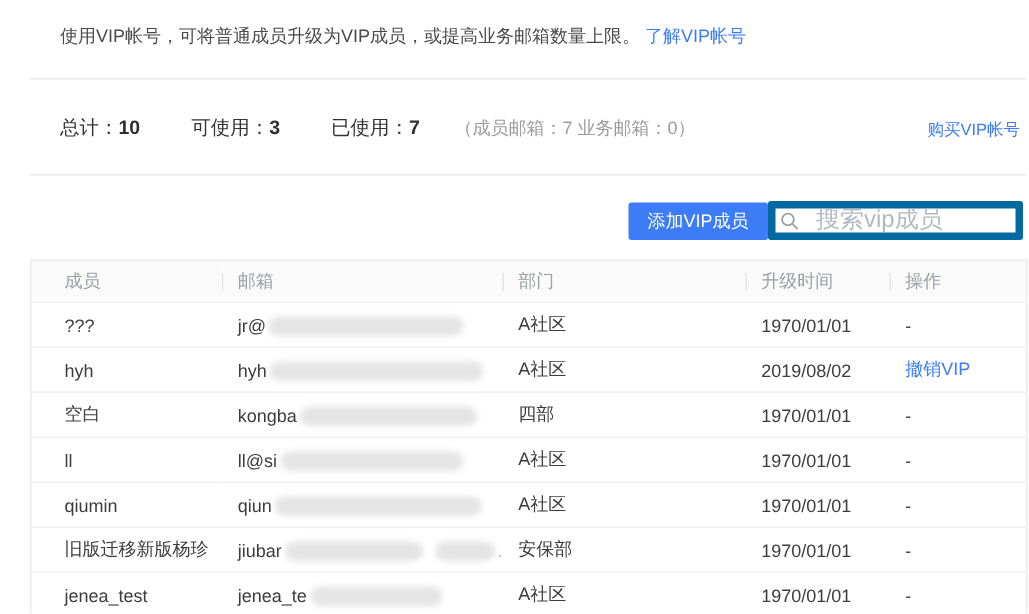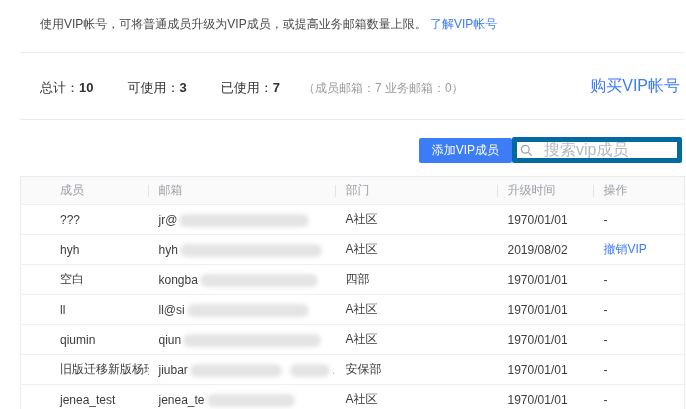--- a/index.html
+++ b/index.html
@@ -8,35 +8,35 @@
        font-family:"Liberation Sans","DejaVu Sans",sans-serif;font-size:12px;color:#333;}
   .page{margin-left:20px;width:664px}
   .desc{padding:16px 0 19px 20px;color:#4a4a4a}
   .link{color:var(--accent);text-decoration:none;cursor:pointer}
   .divider{height:1px;background:#e9e9e9}
   .stats{display:flex;align-items:flex-end;padding:23px 0 22px 20px;font-size:13px}
   .stat{margin-right:34px;white-space:nowrap}
   .stat:nth-child(3){margin-right:23px}
   .stat b{font-weight:bold;color:#2f2f2f}
   .stat-detail{color:#9b9b9b;font-size:12px}
-  .buy{margin-left:auto;margin-right:4px;font-size:16px}
+  .buy{margin-left:auto;margin-right:4px;font-size:11px}
   .toolbar{display:flex;justify-content:flex-end;align-items:center;margin:17px 0 13px;padding:0 2px 0 20px}
   .btn{background:var(--accent);color:#fff;border:none;border-radius:2px;height:25px;padding:0 13px;
        font-size:12px;cursor:pointer;font-family:inherit}
   .search{position:relative;width:170px}
   .search input{width:100%;height:26px;border:5px solid #0369a1;border-radius:2px;
        padding:0 8px 0 27px;font-size:16px;color:#333;outline:none;font-family:inherit}
   .search input::placeholder{color:#b4b9c0}
   .search .mag{position:absolute;left:8px;top:7px;line-height:0}
   table{border-collapse:collapse;table-layout:fixed;width:664px;border:1px solid #eaeaea}
   thead th{background:#fafafa;height:28px;font-weight:normal;color:#9a9fa6;text-align:left;position:relative;font-size:12px}
   thead th:not(:last-child)::after{content:"";position:absolute;right:0;top:8px;height:12px;width:1px;background:#e3e3e3}
   tbody td{height:30px;border-top:1px solid #efefef;color:#3c3c3c}
   th,td{padding-left:10px;overflow:hidden;white-space:nowrap}
-  th:first-child,td:first-child{padding-left:39px}
+  th:first-child,td:first-child{padding-left:22px}
   .blur{display:inline-block;height:13px;background:#e4e4e4;border-radius:7px;
         filter:blur(2px);vertical-align:-3px;margin-left:2px}
   .ellip{color:#b9b9b9;margin-left:2px}
 </style>
 </head>
 <body>
 
 <div class="page">
 
   <div class="desc">

